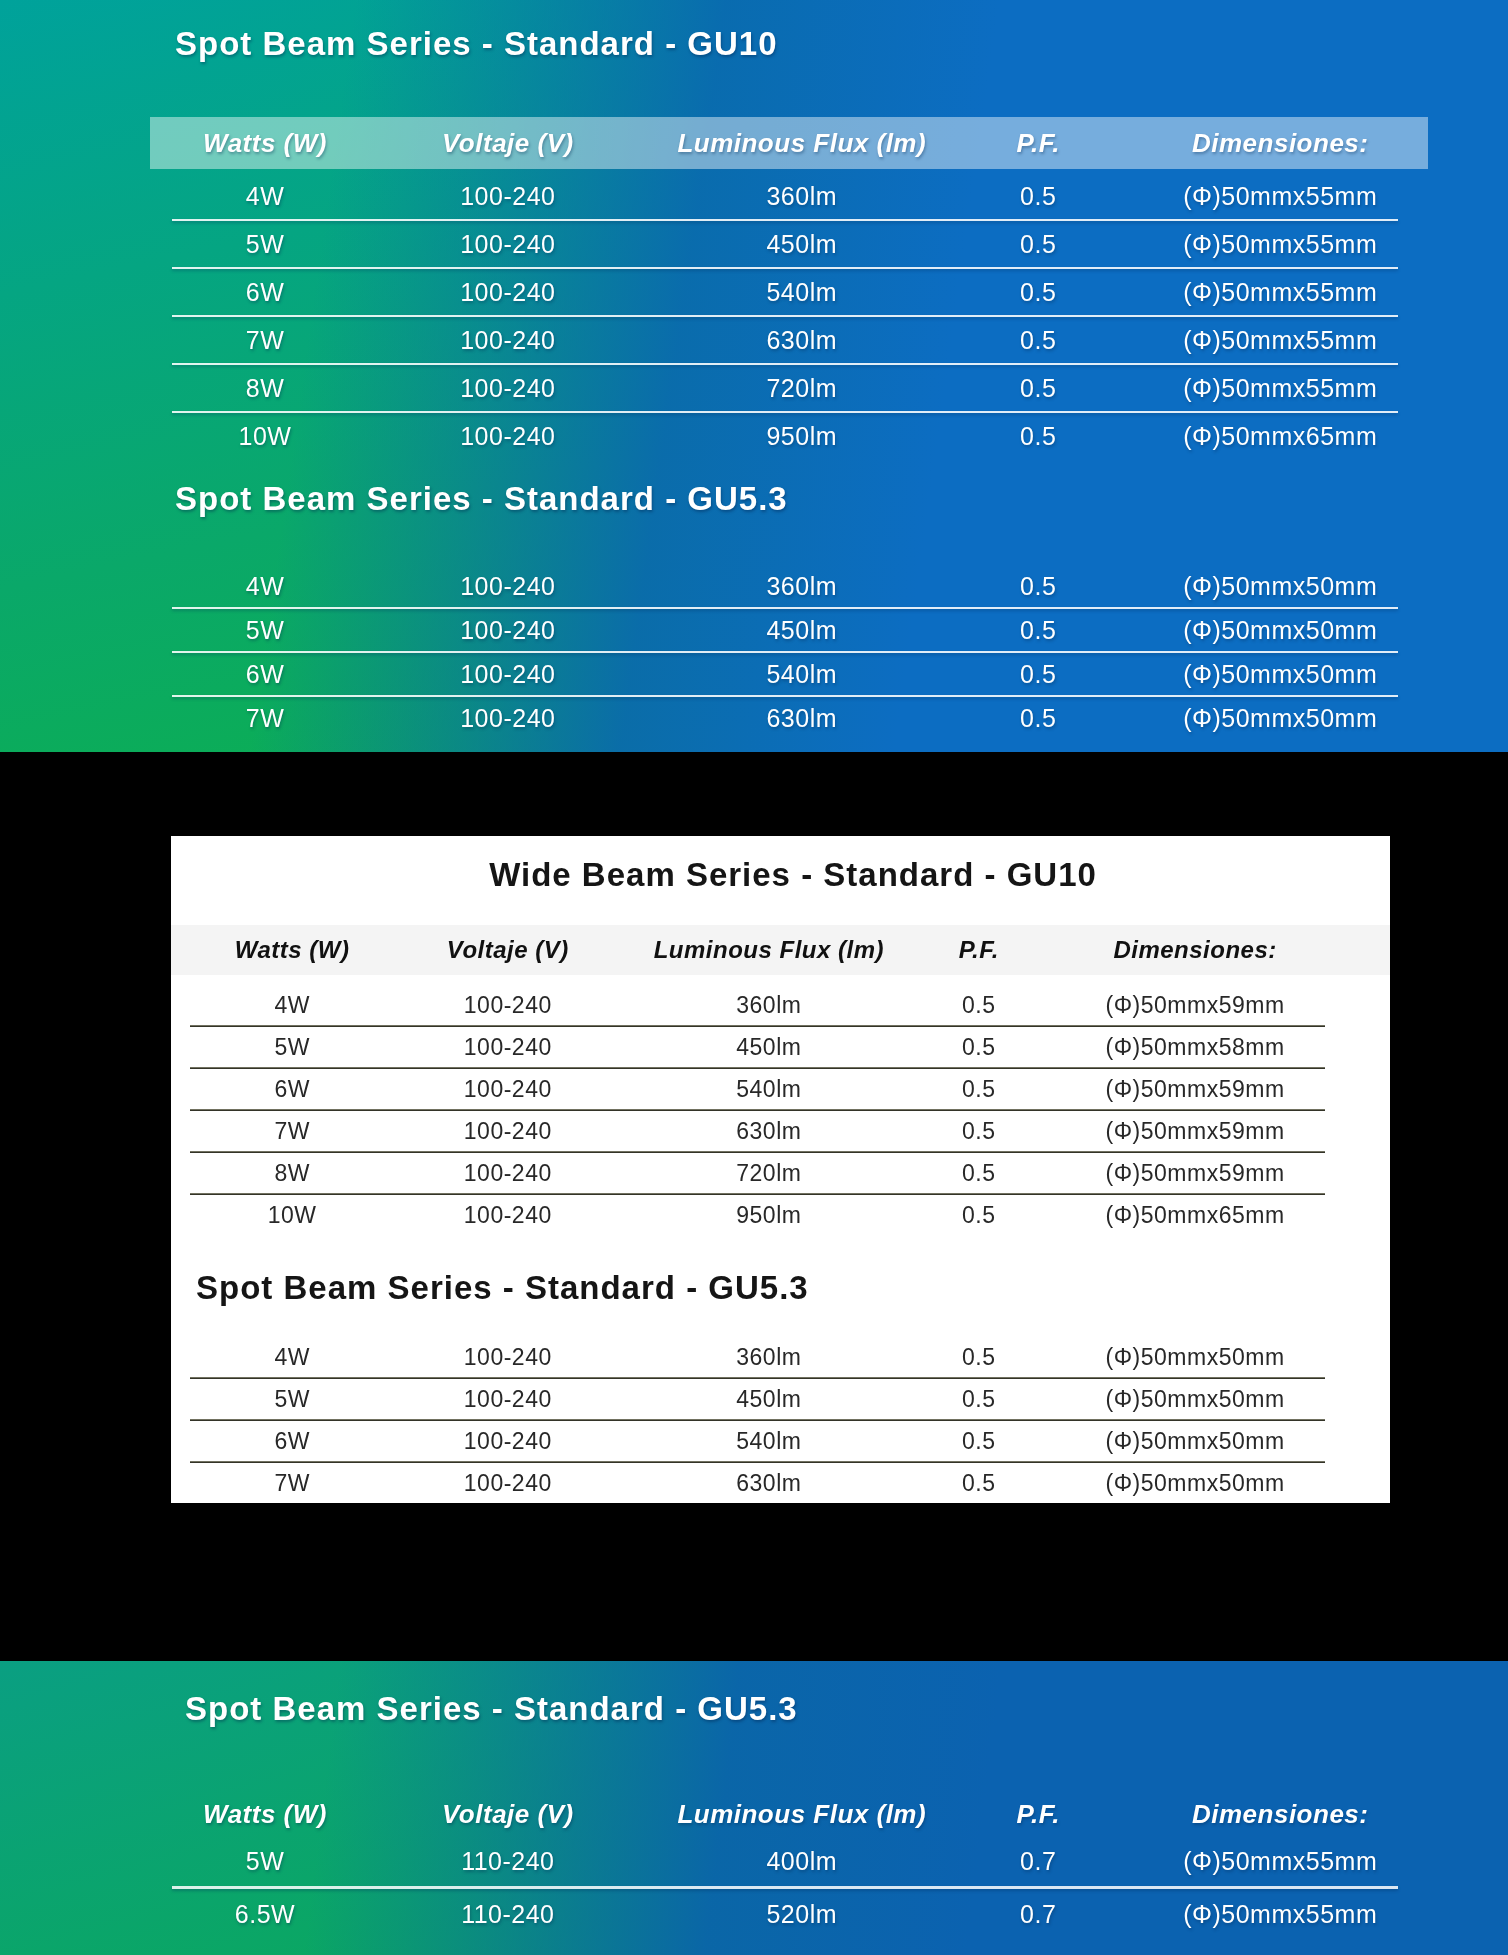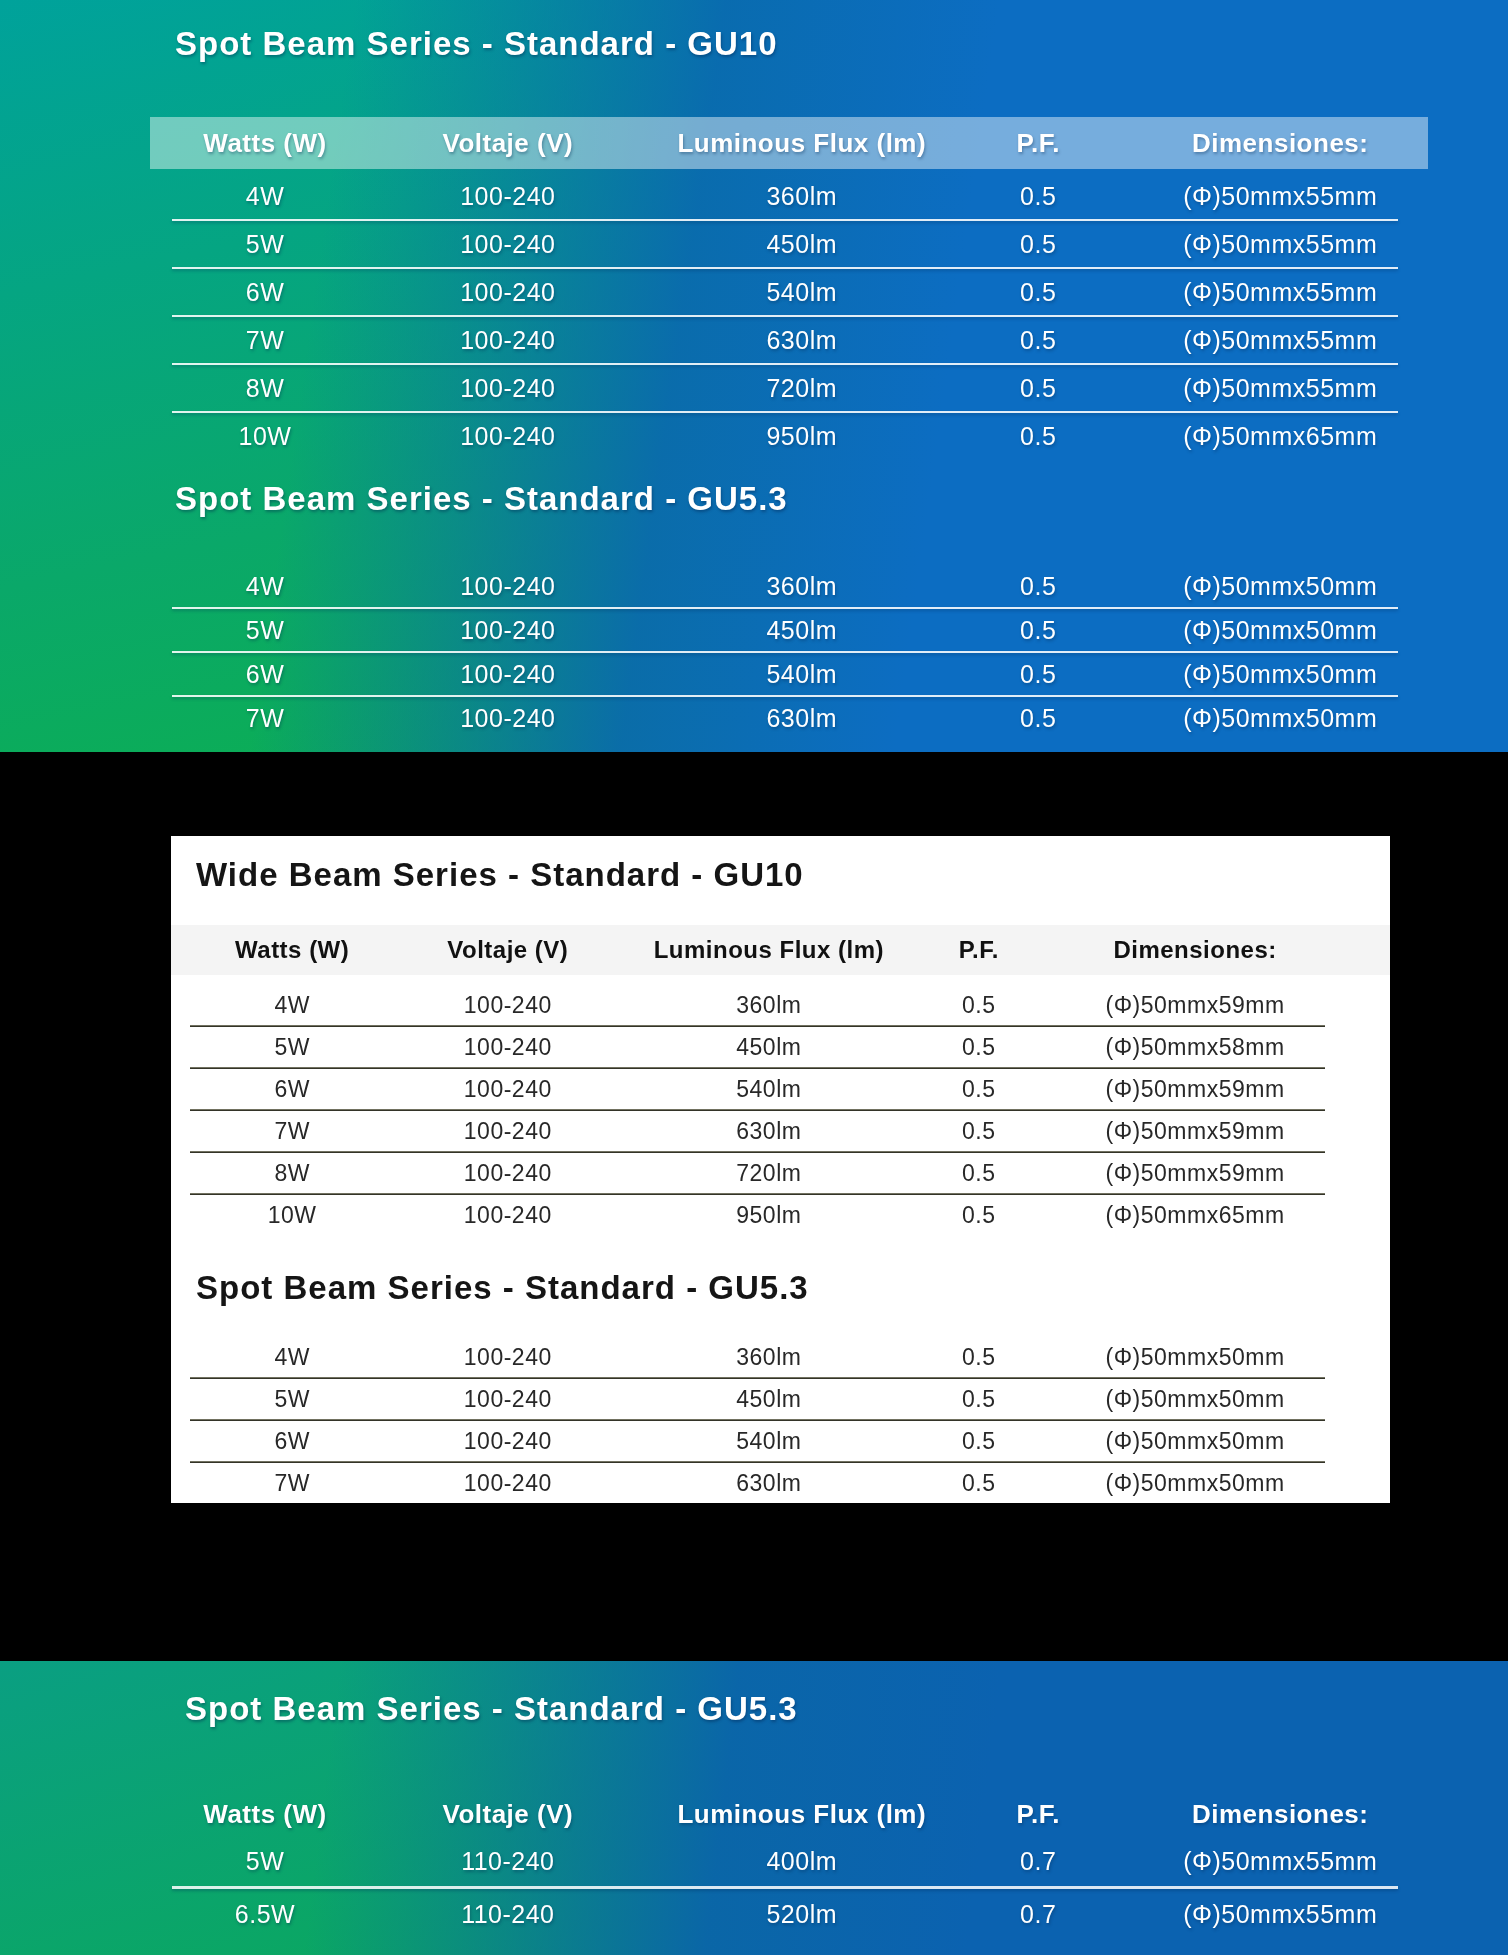--- a/index.html
+++ b/index.html
@@ -33,21 +33,21 @@
     font-size:33px;font-weight:bold;letter-spacing:1px;line-height:36px;
     white-space:nowrap;
   }
   .sec1 .t-title,.sec3 .t-title{color:#fff;text-shadow:1px 2px 3px rgba(0,30,70,0.38);}
   .sec2 .t-title{color:#151515;line-height:34px;}
   
   .t-header,.t-row{
     display:grid;grid-template-columns:18% 20% 26% 11% 25%;
     align-items:center;white-space:nowrap;
   }
-  .t-header{font-weight:bold;font-size:26px;letter-spacing:0.5px;}
+  .t-header{font-weight:bold;font-size:26px;letter-spacing:0.5px;font-style:italic;}
   .t-row{height:var(--rowh,46px);font-size:25px;letter-spacing:0.5px;}
   .c0,.c1,.c2,.c3{text-align:center;}
   .c4{text-align:center;padding-left:24px;}
   .sec1 .t-header,.sec3 .t-header,
   .sec1 .t-row,.sec3 .t-row{color:#fff;text-shadow:1px 2px 3px rgba(0,35,75,0.35);}
   
   .t-sep{height:2px;}
   .sec1 .t-sep{background:rgba(255,255,255,0.88);box-shadow:0 2px 3px rgba(0,40,90,0.3);margin:0 30px 0 22px;}
   .sec3 .t-sep{height:3px;background:rgba(255,255,255,0.85);box-shadow:0 2px 3px rgba(0,40,90,0.3);margin:0 30px 0 22px;}
   .sec2 .t-sep{background:linear-gradient(to bottom,#90907c,#15150c);}
@@ -56,21 +56,21 @@
   .tb-s1-a .t-title{margin:26px 0 0 25px;}
   .tb-s1-a .t-header{margin-top:55px;height:52px;background:rgba(255,255,255,0.44);}
   .tb-s1-a .rows{margin-top:4px;}
   .tb-s1-b{--rowh:42px;}
   .tb-s1-b .t-title{margin:22px 0 0 25px;}
   .tb-s1-b .rows{margin-top:48px;}
   
   .tb-c1,.tb-c2{--rowh:40px;}
   .sec2 .t-row{font-size:23px;color:#282828;text-shadow:none;}
   .sec2 .t-header{font-size:24px;color:#111;}
-  .tb-c1 .t-title{margin:22px 0 14px 25px;}
+  .tb-c1 .t-title{margin:22px 0 14px 25px;text-align:center;}
   .tb-c1 .t-header{margin-top:33px;height:50px;background:rgba(0,0,0,0.045);padding:0 65px 0 19px;}
   .tb-c1 .rows{margin:10px 65px 0 19px;}
   .tb-c2 .t-title{margin:36px 0 0 25px;}
   .tb-c2 .rows{margin:32px 65px 0 19px;}
   
   .tb-s3{--rowh:50px;}
   .tb-s3 .t-title{margin:30px 0 0 35px;}
   .tb-s3 .t-header{margin-top:72px;height:30px;}
   .tb-s3 .rows{margin-top:7px;}
 </style>

